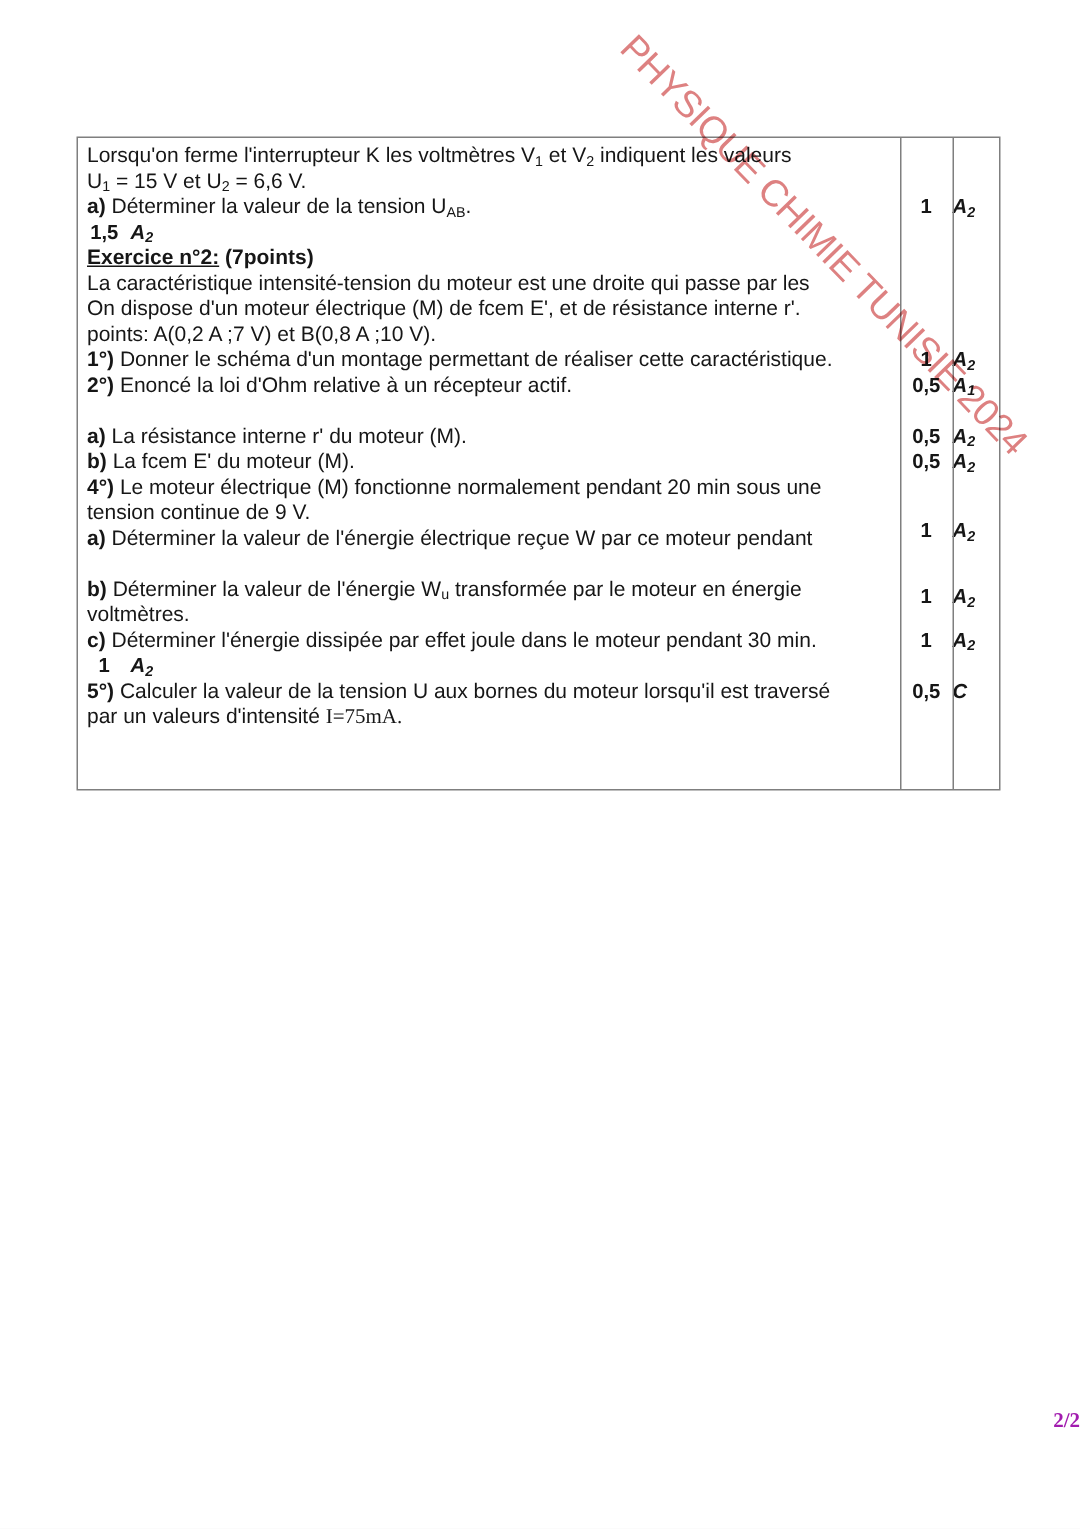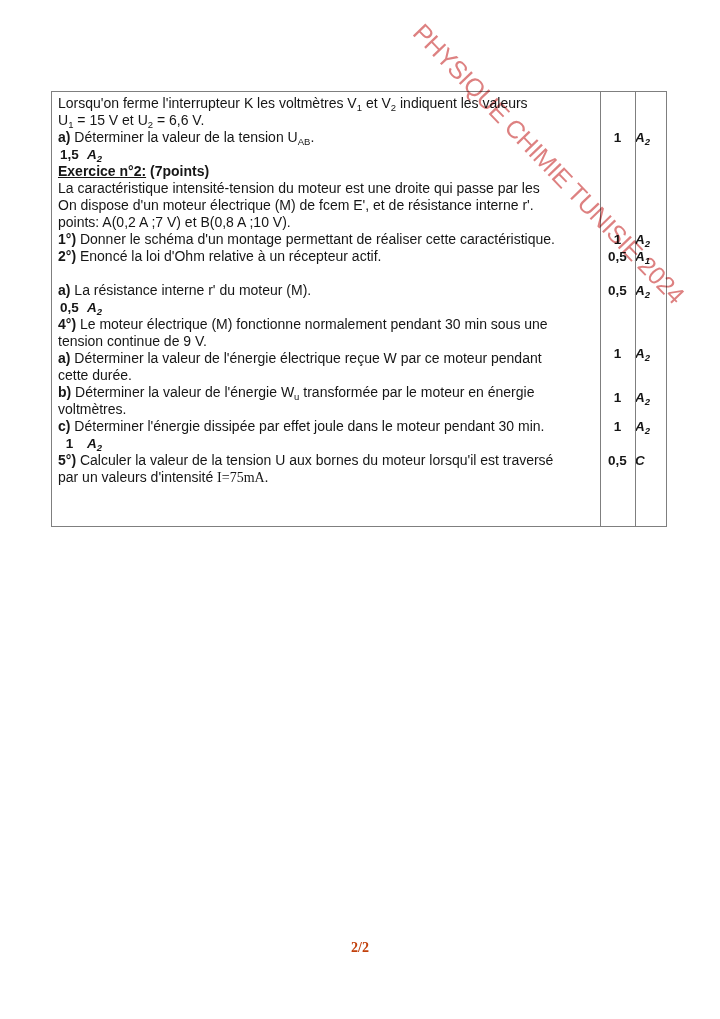--- a/index.html
+++ b/index.html
@@ -78,25 +78,25 @@
     opacity:0.88;
     mix-blend-mode:multiply;
     z-index:5;
     pointer-events:none;
   }
   
   .footer{
     position:absolute;
     left:0;width:720px;
     top:940px;
-    text-align:center;
+    text-align:right;
     font-family:"Liberation Serif",serif;
     font-weight:bold;
     font-size:14px;
-    color:#c2410c;
+    color:#a21caf;
   }
 </style>
 </head>
 <body>
 
 <div class="sheet">
 
   <div class="watermark" style="color: rgb(217, 111, 111);">PHYSIQUE CHIMIE TUNISIE 2024</div>
 
   <div class="exam-table" style="border-color: rgb(127, 127, 127);">
@@ -153,40 +153,40 @@
         <div class="trow">
           <div class="c-p"></div>
           <div class="c-g"></div>
         </div>
         <div class="trow">
           <div class="c-q"><span class="b">a) </span><span>La résistance interne r' du moteur (M).</span></div>
           <div class="c-p">0,5</div>
           <div class="c-g">A<span class="sb">2</span></div>
         </div>
         <div class="trow">
-          <div class="c-p">0,5</div>
-          <div class="c-g">A<span class="sb">2</span></div>
-        </div>
-        <div class="trow">
-          <div class="c-q"><span class="b">4°) </span><span>Le moteur électrique (M) fonctionne normalement pendant 30 min sous une</span></div>
+          <div class="c-q"><span class="b">b) </span><span>La fcem E' du moteur (M).</span></div>
+          <div class="c-p">0,5</div>
+          <div class="c-g">A<span class="sb">2</span></div>
+        </div>
+        <div class="trow">
+          <div class="c-q"><span class="b">4°) </span><span>Le moteur électrique (M) fonctionne normalement pendant 20 min sous une</span></div>
           <div class="c-p"></div>
           <div class="c-g"></div>
         </div>
         <div class="trow">
           <div class="c-q"><span>tension continue de 9 V.</span></div>
           <div class="c-p"></div>
           <div class="c-g"></div>
         </div>
         <div class="trow">
           <div class="c-q"><span class="b">a) </span><span>Déterminer la valeur de l'énergie électrique reçue W par ce moteur pendant</span></div>
           <div class="c-p" style="position: relative; top: -5px;">1</div>
           <div class="c-g" style="position: relative; top: -5px;">A<span class="sb">2</span></div>
         </div>
         <div class="trow">
-          <div class="c-q"><span>cette durée.</span></div>
           <div class="c-p"></div>
           <div class="c-g"></div>
         </div>
         <div class="trow">
           <div class="c-q"><span class="b">b) </span><span>Déterminer la valeur de l'énergie W</span><span class="sb">u</span><span> transformée par le moteur en énergie</span></div>
           <div class="c-p" style="position: relative; top: 5px;">1</div>
           <div class="c-g" style="position: relative; top: 5px;">A<span class="sb">2</span></div>
         </div>
         <div class="trow">
           <div class="c-q"><span>voltmètres.</span></div>

